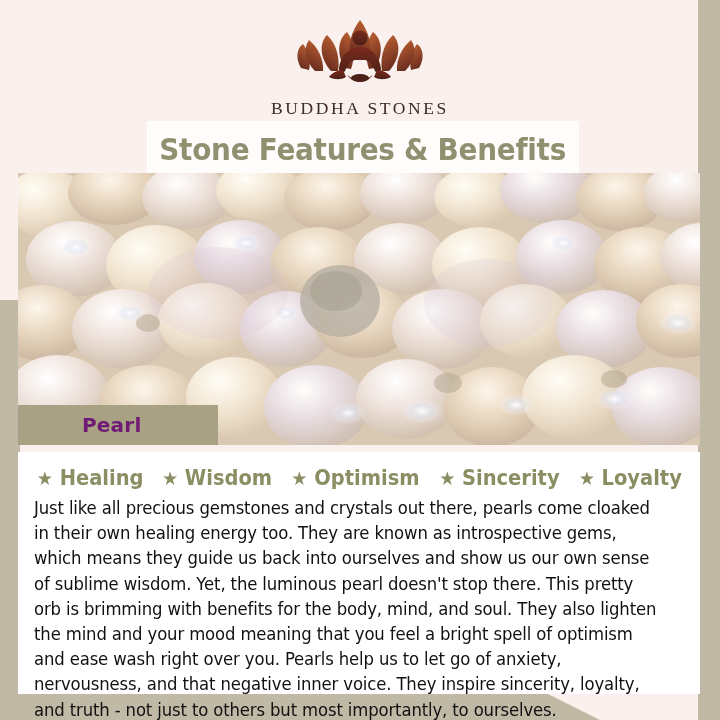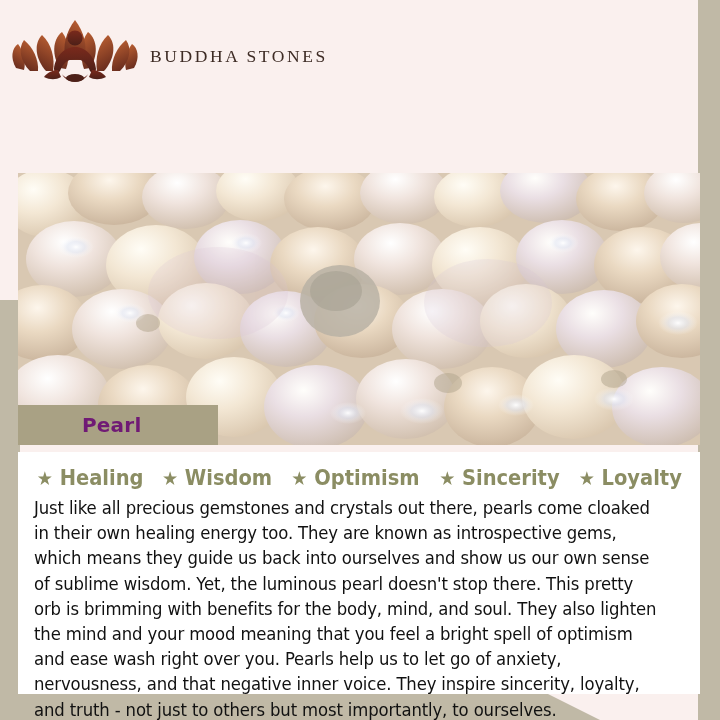--- a/index.html
+++ b/index.html
@@ -24,21 +24,21 @@
     clip-path:polygon(0 0, 540px 0, 600px 30px, 0 30px);
   }
   .edge-left-lower {
     position:absolute; left:0; top:300px; width:20px; height:420px;
     background:#c0b9a6;
   }
 
   
   .logo-wrap {
     position:absolute; left:0; right:0; top:14px;
-    display:flex; flex-direction:row; align-items:center;
+    display:flex; flex-direction:column; align-items:center;
   }
   .logo-mark { width:150px; height:78px; display:block; }
   .logo-word {
     margin-top:6px;
     font-family:"Liberation Serif", serif;
     font-size:17.5px;
     letter-spacing:2.6px;
     color:#3d2b24;
     font-weight:400;
   }
@@ -157,20 +157,23 @@
       <circle cx="75" cy="24" r="7.6" fill="url(#bod)"></circle>
       <path d="M75 33 C86 33 95 43 96 55 C96 59 92 60 90 57 C87 49 82 45 75 45 C68 45 63 49 60 57 C58 60 54 59 54 55 C55 43 64 33 75 33 Z" fill="url(#bod)"></path>
       <path d="M58 56 C52 56 47 59 44 63 C50 66 56 66 61 63 Z" fill="url(#bod)"></path>
       <path d="M92 56 C98 56 103 59 106 63 C100 66 94 66 89 63 Z" fill="url(#bod)"></path>
       <path d="M62 60 C66 67 84 67 88 60 C84 70 66 70 62 60 Z" fill="url(#bod)"></path>
       <ellipse cx="75" cy="64" rx="9" ry="4" fill="#4d2018"></ellipse>
     </svg>
     <div class="logo-word">BUDDHA STONES</div>
   </div>
 
+  <div class="title-card">
+    <div class="title-text">Stone Features &amp; Benefits</div>
+  </div>
 
   <div class="photo">
     <svg class="photo-canvas" viewBox="0 0 682 272" preserveAspectRatio="none">
       <defs>
         <radialGradient id="p1" cx="0.35" cy="0.3" r="0.78">
           <stop offset="0" stop-color="#fffdf6"></stop>
           <stop offset="0.45" stop-color="#f3e7d4"></stop>
           <stop offset="1" stop-color="#d8c5ac"></stop>
         </radialGradient>
         <radialGradient id="p2" cx="0.4" cy="0.28" r="0.8">

